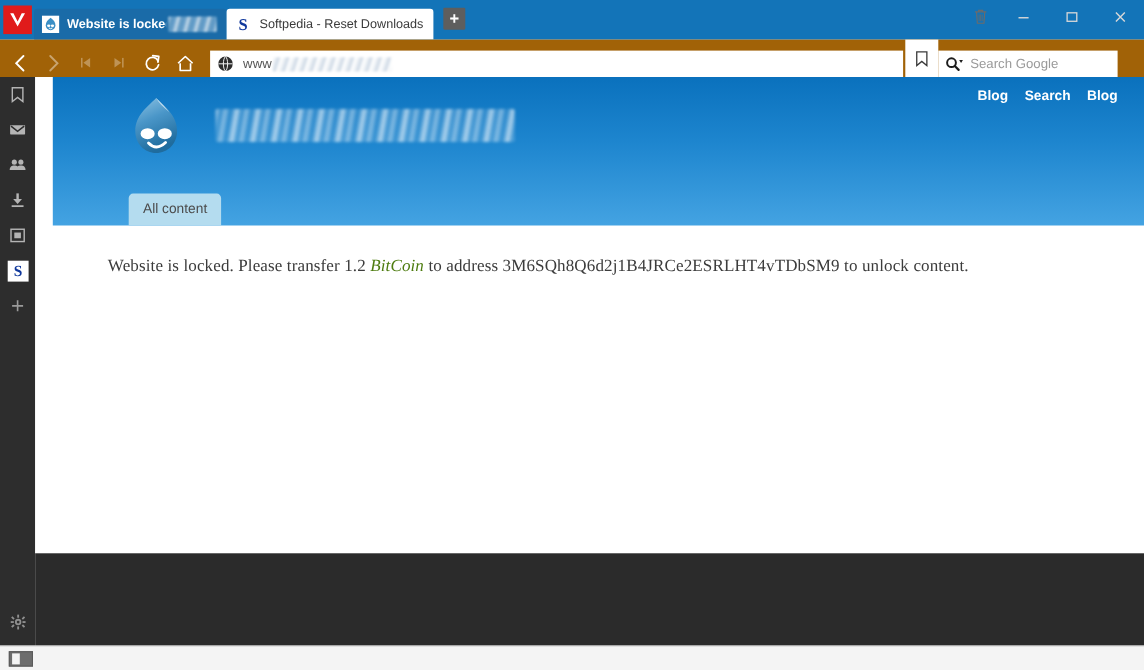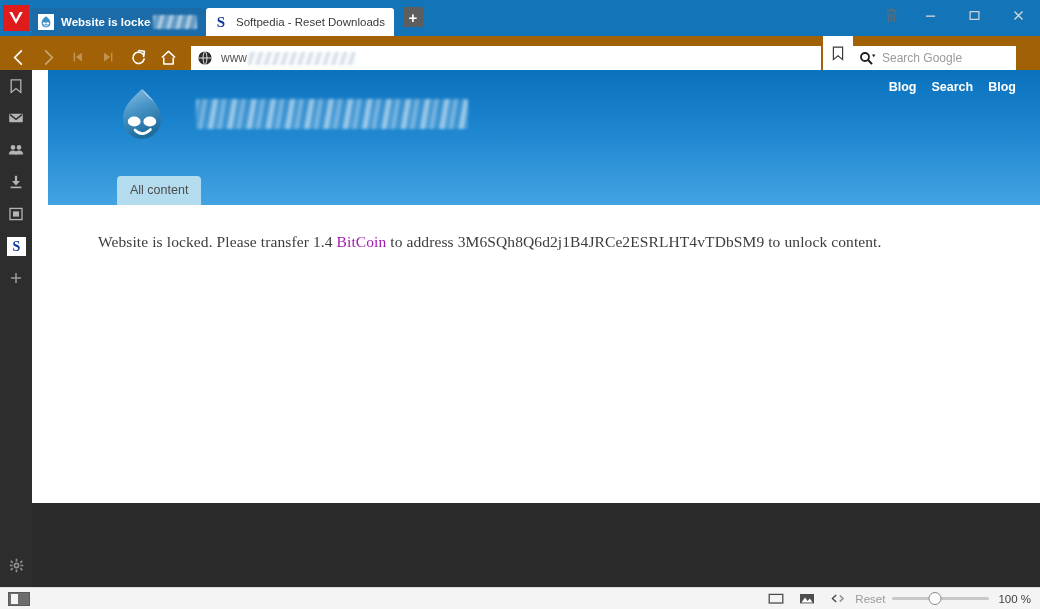--- a/index.html
+++ b/index.html
@@ -183,21 +183,21 @@
     font-size:12.5px;
     padding:7px 13px 8px 13px;
     border-radius:4px 4px 0 0;
   }
   .page-body { padding:26px 0 0 66px; }
   .lock-msg {
     font-family:"Liberation Serif", serif;
     font-size:15.5px; color:#3c3c3c; line-height:1.4;
     letter-spacing:0.1px;
   }
-  .lock-msg a { color:#a21caf; text-decoration:none; }
+  .lock-msg a { color:#4d7c0f; text-decoration:none;font-style:italic; }
 
   
   .backdrop {
     position:absolute; left:32px; top:503px; width:1008px; height:84px;
     background:#2b2b2b;
   }
 
   
   .statusbar {
     position:absolute; left:0; bottom:0; width:1040px; height:22px;
@@ -462,53 +462,28 @@
 
       <div class="site-title-blur"></div>
 
       <div class="prod-tab">
         <span>All content</span>
       </div>
     </div>
 
     <div class="page-body">
       <div class="lock-msg">
-        <span>Website is locked. Please transfer 1.4 </span><a href="#">BitCoin</a><span> to address 3M6SQh8Q6d2j1B4JRCe2ESRLHT4vTDbSM9 to unlock content.</span>
+        <span>Website is locked. Please transfer 1.2 </span><a href="#">BitCoin</a><span> to address 3M6SQh8Q6d2j1B4JRCe2ESRLHT4vTDbSM9 to unlock content.</span>
       </div>
     </div>
   </div>
 
   <div class="backdrop"></div>
 
   <div class="statusbar">
 
     <div class="sb-panel-toggle">
       <i></i>
     </div>
 
-    <div class="sb-right">
-      <div class="sb-btn">
-        <svg viewBox="0 0 16 13">
-          <rect x="1.2" y="2.4" width="13.6" height="8.6" stroke="#4d4d4d" stroke-width="1.3" fill="none"></rect>
-        </svg>
-      </div>
-      <div class="sb-btn">
-        <svg viewBox="0 0 16 13">
-          <rect x="1" y="2" width="14" height="9.4" fill="#4d4d4d"></rect>
-          <path d="M2.4 10.4 L6 5.4 L8.6 9 L10.8 6.6 L13.6 10.4 Z" fill="#ffffff"></path>
-        </svg>
-      </div>
-      <div class="sb-btn">
-        <svg viewBox="0 0 16 13">
-          <path d="M6.2 3 L2.4 6.5 L6.2 10" stroke="#4d4d4d" stroke-width="1.5" fill="none" stroke-linejoin="round"></path>
-          <path d="M9.8 3.6 L13.2 6.5 L9.8 9.4" stroke="#8e8e8e" stroke-width="1.5" fill="none" stroke-linejoin="round"></path>
-        </svg>
-      </div>
-      <div class="sb-reset">Reset</div>
-      <div class="zoom-slider">
-        <div class="track"></div>
-        <div class="knob"></div>
-      </div>
-      <div class="zoom-label">100 %</div>
-    </div>
   </div>
 
 </div>
 
 </body></html>

